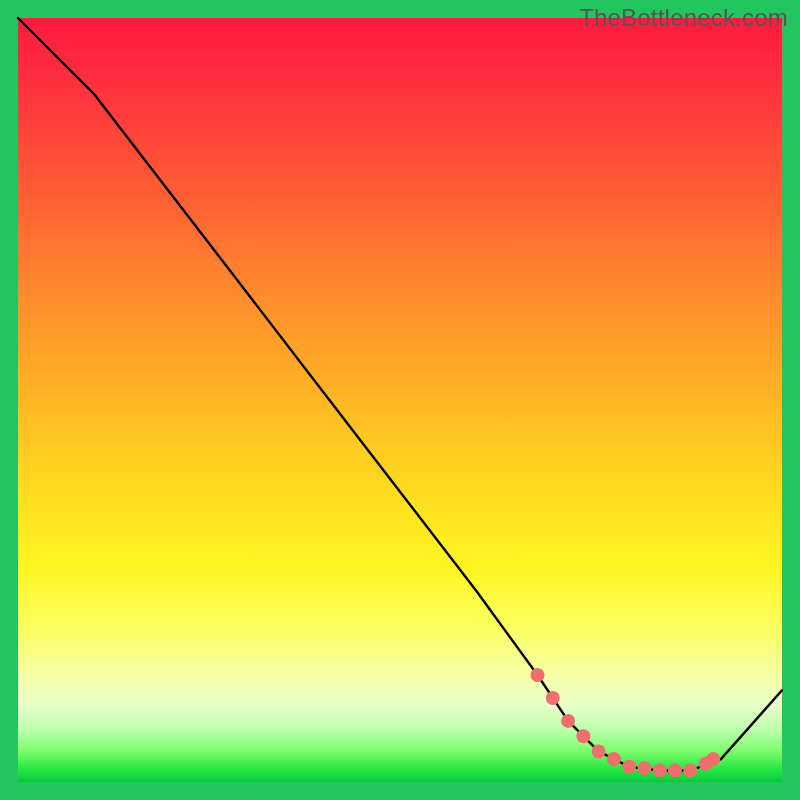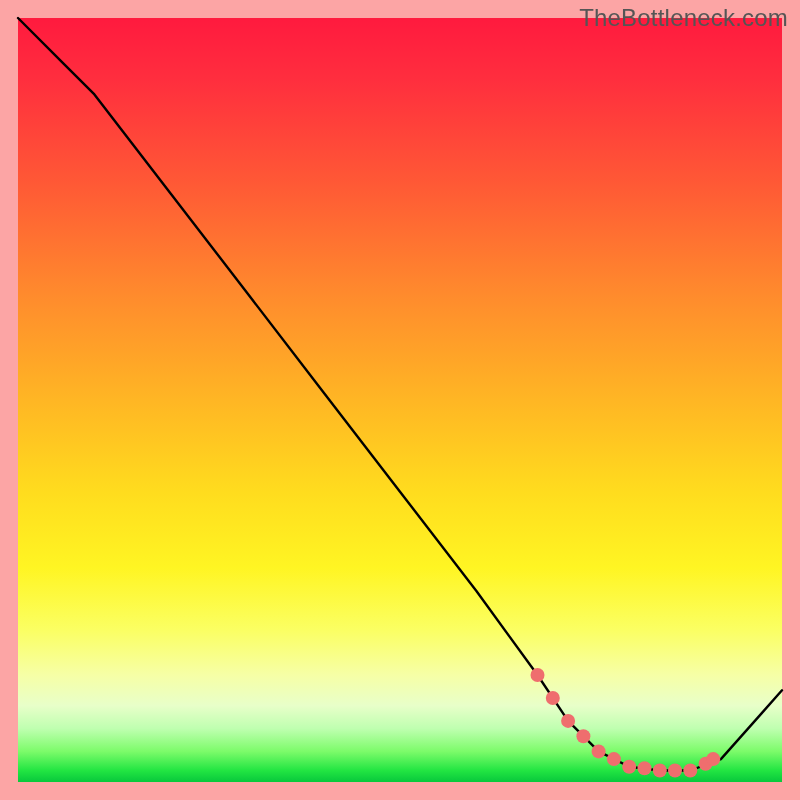--- a/index.html
+++ b/index.html
@@ -8,21 +8,21 @@
     width: 800px;
     height: 800px;
     background: #000;
     overflow: hidden;
     font-family: Arial, Helvetica, sans-serif;
   }
   .stage {
     position: relative;
     width: 800px;
     height: 800px;
-    background: #fca5a5;
+    background: #22c55e;
   }
   .plot {
     position: absolute;
     left: 18px;
     top: 18px;
     width: 764px;
     height: 764px;
     
     background: linear-gradient(
       to bottom,

